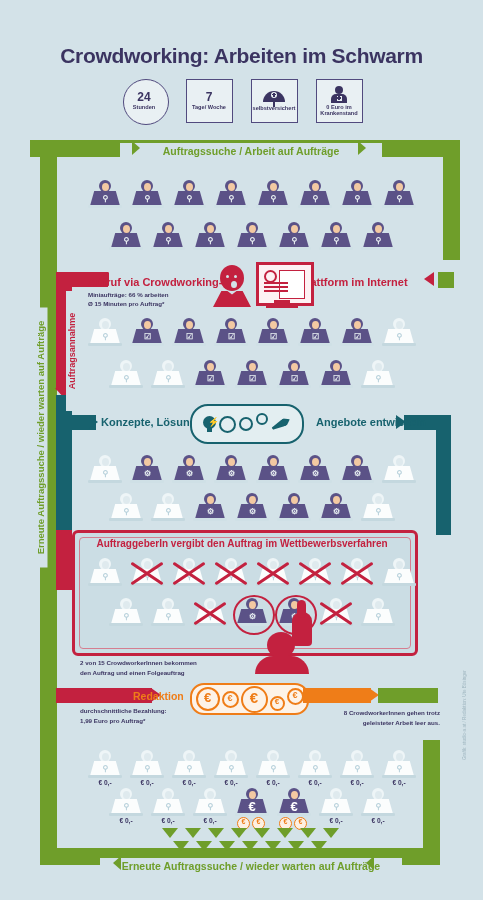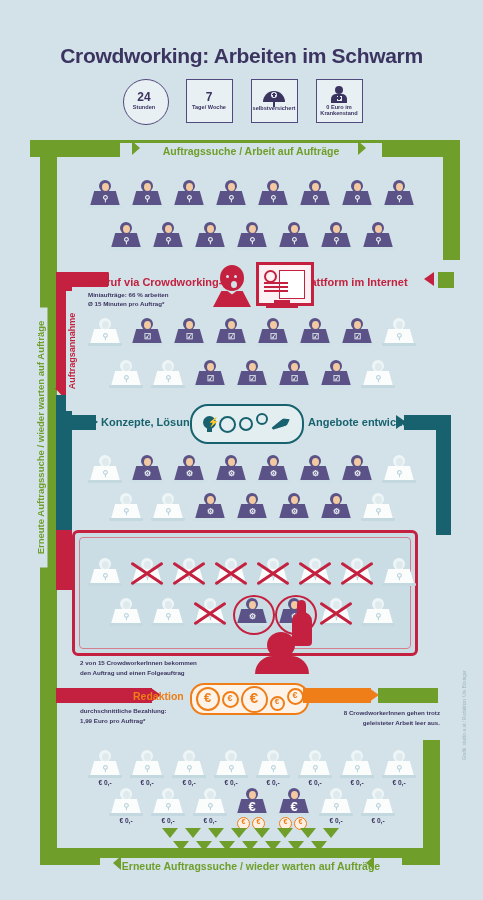--- a/index.html
+++ b/index.html
@@ -141,21 +141,21 @@
 
   
   .teal-bar{position:absolute;background:#17626e;}
   .t-v{left:56px;top:395px;width:16px;height:140px;}
   .t-h{left:56px;top:415px;width:40px;height:15px;}
   .t-right-v{left:436px;top:415px;width:15px;height:120px;}
   .t-right-h{left:404px;top:415px;width:47px;height:15px;}
   .teal-head-r{position:absolute;left:88px;top:415px;width:0;height:0;border-top:7.5px solid transparent;border-bottom:7.5px solid transparent;border-left:10px solid #17626e;}
   .teal-head-r2{position:absolute;left:396px;top:415px;width:0;height:0;border-top:7.5px solid transparent;border-bottom:7.5px solid transparent;border-left:10px solid #17626e;}
   .teal-l1{position:absolute;left:101px;top:416px;color:#17626e;font-size:11px;font-weight:bold;white-space:nowrap;}
-  .teal-l2{position:absolute;left:308px;top:416px;color:#17626e;font-size:11px;font-weight:bold;white-space:nowrap;}
+  .teal-l2{position:absolute;left:316px;top:416px;color:#17626e;font-size:11px;font-weight:bold;white-space:nowrap;}
   .teal-box{position:absolute;left:190px;top:404px;width:110px;height:36px;border:2px solid #17626e;border-radius:18px;background:#e3eef1;display:flex;align-items:center;justify-content:center;gap:3px;}
   .bulb{width:13px;height:17px;position:relative;}
   .bulb .b{width:13px;height:13px;border-radius:50%;background:#17626e;}
   .bulb .s{position:absolute;left:4px;top:12px;width:5px;height:4px;background:#17626e;}
   .bulb .bolt{position:absolute;left:5px;top:2px;color:#e3eef1;font-size:9px;line-height:9px;font-weight:bold;}
   .cog{border:2.4px solid #17626e;border-radius:50%;}
   .cog.big{width:13px;height:13px;} .cog.sm{width:10px;height:10px;} .cog.xs{width:8px;height:8px;}
   .pen{width:20px;height:8px;background:#17626e;transform:rotate(-28deg);clip-path:polygon(0 35%,72% 0,100% 50%,72% 100%,0 65%);}
 
   
@@ -645,20 +645,21 @@
         <div class="ico">⚲</div>
         <div class="base"></div>
       </div>
   </div>
 
   <div class="c-left-v"></div>
   <div class="c-left-h"></div>
   <div class="cbox">
       <div class="cbox-in"></div>
     </div>
+  <div class="cbox-title">AuftraggeberIn vergibt den Auftrag im Wettbewerbsverfahren</div>
 
   <div class="row" style="left:88px;top:558px;">
     <div class="worker idle">
         <div class="head"></div>
         <div class="face"></div>
         <div class="lap"></div>
         <div class="ico">⚲</div>
         <div class="base"></div>
       </div>
     <div class="worker idle">

